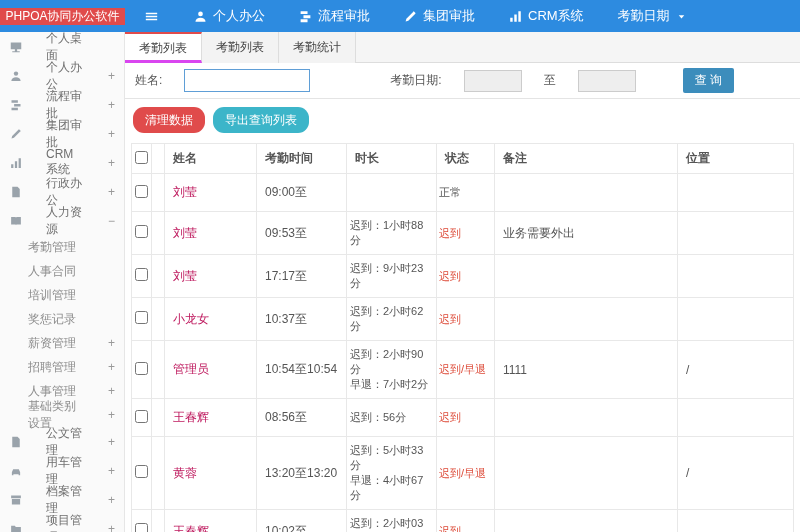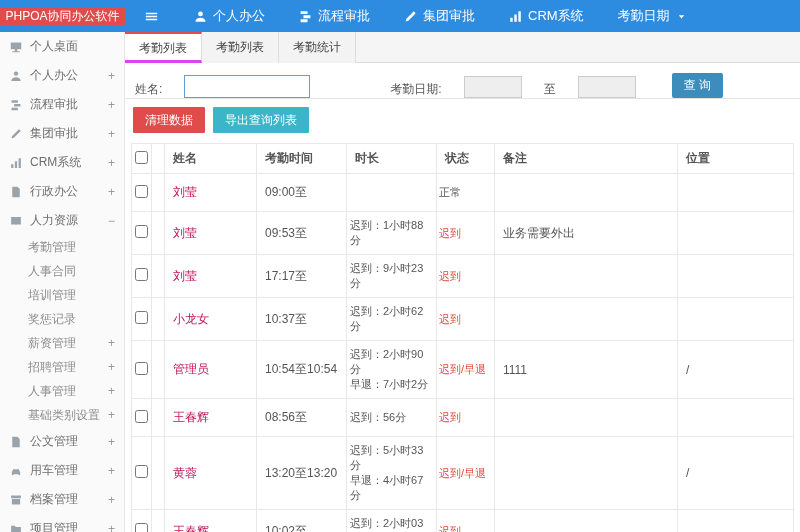--- a/index.html
+++ b/index.html
@@ -11,43 +11,43 @@
   .logo{width:125px;background:#e04b4b;display:flex;align-items:center;justify-content:center;
     font-size:12px;white-space:nowrap;cursor:pointer}
   .nav-toggle{width:52px;display:flex;align-items:center;justify-content:center;cursor:pointer}
   .nav-items{display:flex;align-items:stretch}
   .nav-item{display:flex;align-items:center;gap:6px;padding:0 17px;font-size:13px;color:#fff;
     text-decoration:none;cursor:pointer}
   .nav-item .caret{width:11px;height:11px}
   
   .layout{display:flex;height:500px}
   .sidebar{width:125px;background:#fafafa;border-right:1px solid #e6e6e6;overflow:hidden}
-  .side-item{display:flex;align-items:center;gap:8px;height:29px;padding-left:10px;
+  .side-item{display:flex;align-items:center;gap:24px;height:29px;padding-left:10px;
     color:#6f6f6f;cursor:pointer}
   .side-item .side-ic{color:#9aa3ab;width:12px;height:12px}
   .side-item.sub{height:24px;padding-left:28px;color:#8c8c8c;font-size:12px}
   .side-toggle{margin-left:auto;margin-right:9px;color:#999;font-size:12px}
   .main{flex:1;display:flex;flex-direction:column;background:#fff;overflow:hidden}
   
   .tabs{display:flex;background:#f5f5f5;border-bottom:1px solid #ddd;height:31px}
   .tab{height:31px;line-height:30px;padding:0 14px;border-right:1px solid #ddd;
     background:#f3f3f3;color:#444;cursor:pointer}
   .tab.active{background:#fff;border-top:2px solid #e04b4b;line-height:28px;
     border-bottom:3px solid #d946ef;margin-bottom:-1px}
   
-  .filterbar{display:flex;align-items:flex-end;height:36px;padding:0 10px;
+  .filterbar{display:flex;align-items:center;height:36px;padding:0 10px;
     border-bottom:1px solid #e4e4e4;color:#555;gap:22px}
   .input-name{width:126px;height:23px;border:1px solid #5f9ed6;padding:0 5px;font-size:12px}
   .lbl-date{margin-left:58px}
   .input-date{width:58px;height:22px;border:1px solid #ccc;background:#eee;padding:0 4px;font-size:12px}
-  .btn-query{margin-left:14px;background:#3c8dbc;color:#fff;border:none;height:25px;
+  .btn-query{margin-left:25px;background:#3c8dbc;color:#fff;border:none;height:25px;
     padding:0 12px;border-radius:2px;font-size:12px;cursor:pointer}
   
   .actions{display:flex;gap:8px;padding:8px 8px}
-  .btn{border:none;color:#fff;height:26px;padding:0 12px;border-radius:1px;font-size:12px;cursor:pointer}
+  .btn{border:none;color:#fff;height:26px;padding:0 12px;border-radius:11px;font-size:12px;cursor:pointer}
   .btn-danger{background:#e04b4b}
   .btn-teal{background:#3cb5c9}
   
   .table-wrap{flex:1;overflow:hidden;padding:2px 6px 0 6px}
   table{width:100%;border-collapse:collapse;table-layout:fixed}
   th,td{border:1px solid #e8e8e8;text-align:left;vertical-align:middle;overflow:hidden}
   th{padding:6px 8px;color:#555;font-size:12px;font-weight:bold;height:28px}
   td{padding:10px 8px;color:#555;font-size:12px}
   .c-cb{width:20px;text-align:center;padding:4px 2px}
   .c-blank{width:13px;padding:0}

